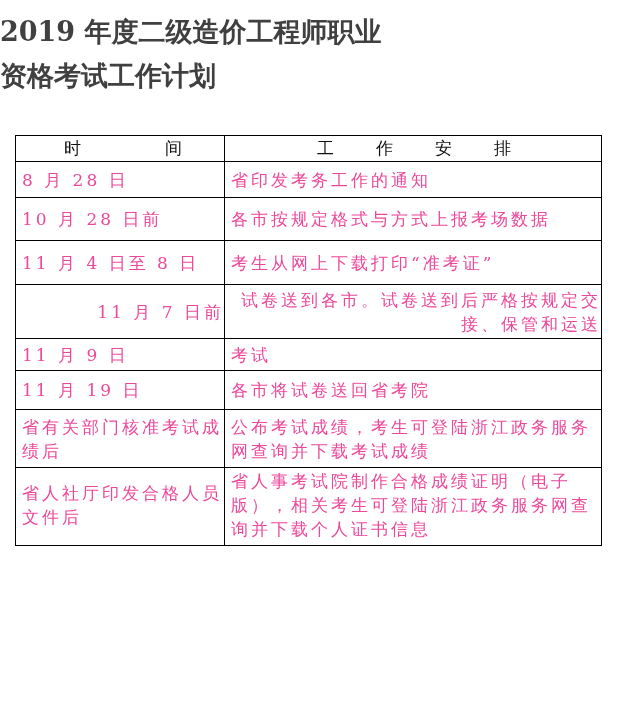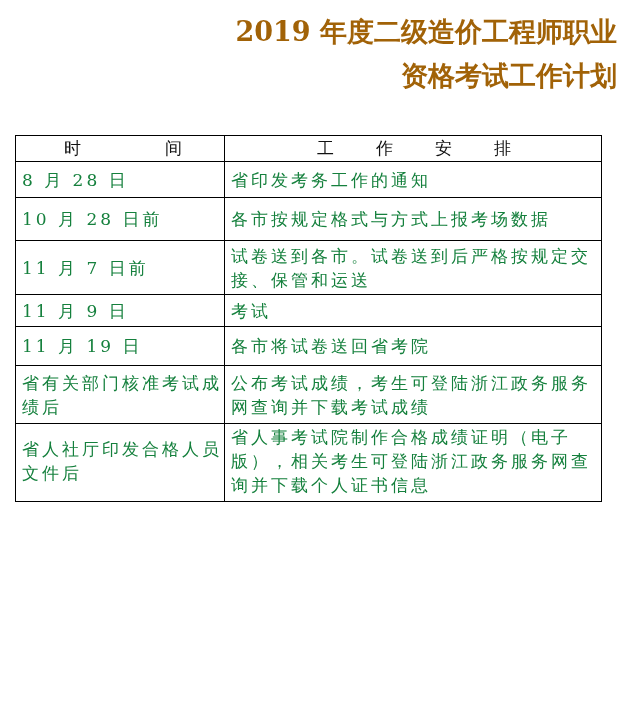--- a/index.html
+++ b/index.html
@@ -1,25 +1,25 @@
 <!DOCTYPE html>
 <html><head>
 <meta charset="utf-8">
 <style>
   html, body { margin: 0; padding: 0; background: #ffffff; }
   body { width: 617px; height: 721px; position: relative; overflow: hidden;
          font-family: "DejaVu Serif", "Liberation Serif", serif; color: #111; }
-  .title { position: absolute; left: 0; width: 617px; text-align: right;
-           font-weight: bold; font-size: 27px; letter-spacing: 0px; color: #a16207; }
+  .title { position: absolute; left: 0; width: 617px; text-align: left;
+           font-weight: bold; font-size: 27px; letter-spacing: 0px; color: #404040; }
   .t1 { top: 14px; }
   .t2 { top: 58px; }
   table { position: absolute; left: 15px; top: 135px; width: 587px;
           border-collapse: collapse; table-layout: fixed; }
   td { border: 1.5px solid #000; padding: 0 0 0 6px; font-size: 17px;
-       line-height: 24px; letter-spacing: 3px; vertical-align: middle; color: #15803d; }
+       line-height: 24px; letter-spacing: 3px; vertical-align: middle; color: #ec4899; }
   td.c1 { width: 202px; }
   th { border: 1.5px solid #000; font-weight: normal; font-size: 17px; height: 25px;
        padding: 0; color: #111; }
   .hdr-time { display: flex; justify-content: space-between; padding: 0 42px 0 48px; }
   .hdr-work { display: flex; justify-content: space-between; padding: 0 90px 0 92px; }
 </style>
 </head>
 <body>
 
 <div class="title t1">2019 年度二级造价工程师职业</div>
@@ -46,21 +46,25 @@
   </thead>
   <tbody id="rows">
       <tr style="height: 36px;">
         <td class="c1">8 月 28 日</td>
         <td>省印发考务工作的通知</td>
       </tr>
       <tr style="height: 43px;">
         <td class="c1">10 月 28 日前</td>
         <td>各市按规定格式与方式上报考场数据</td>
       </tr>
-      <tr style="height: 54px;">
+      <tr style="height: 44px;">
+        <td class="c1">11 月 4 日至 8 日</td>
+        <td>考生从网上下载打印“准考证”</td>
+      </tr>
+      <tr style="height: 54px; text-align: right;">
         <td class="c1">11 月 7 日前</td>
         <td>试卷送到各市。试卷送到后严格按规定交接、保管和运送</td>
       </tr>
       <tr style="height: 32px;">
         <td class="c1">11 月 9 日</td>
         <td>考试</td>
       </tr>
       <tr style="height: 39px;">
         <td class="c1">11 月 19 日</td>
         <td>各市将试卷送回省考院</td>

